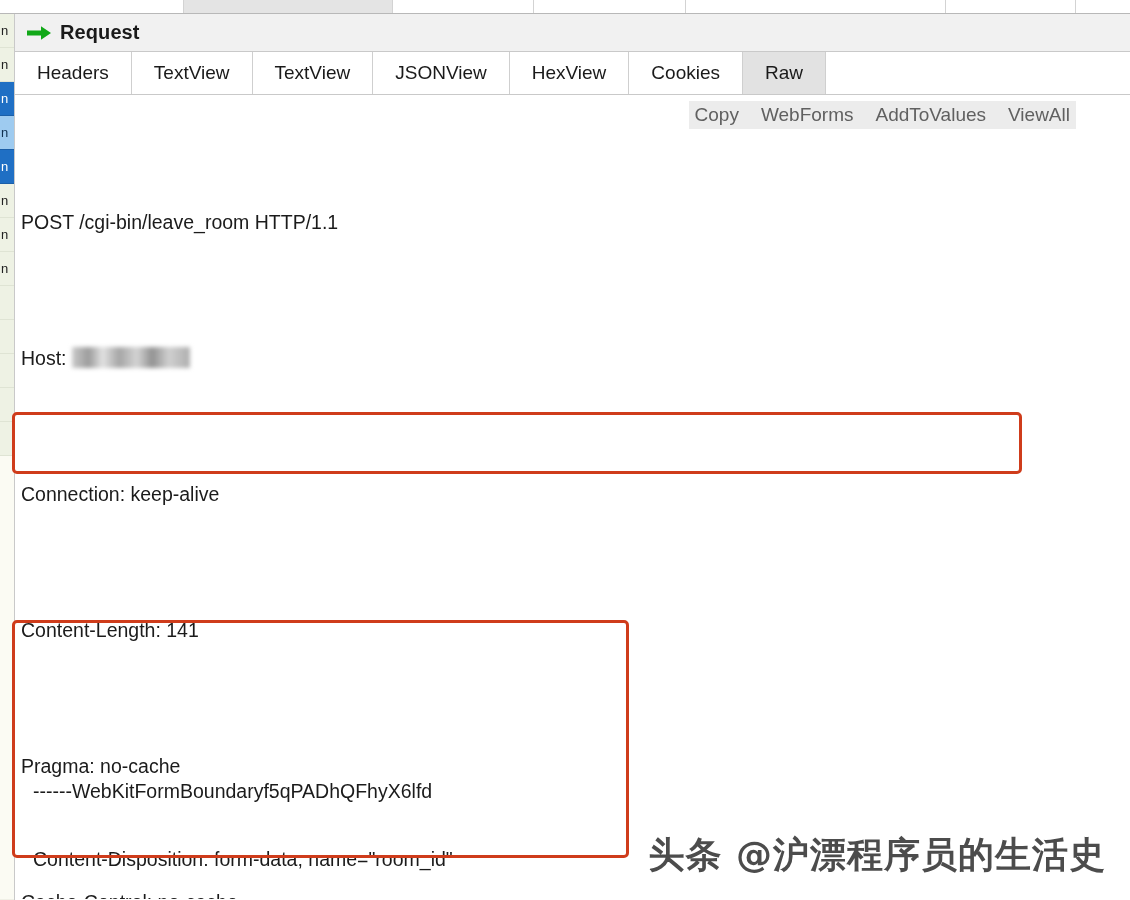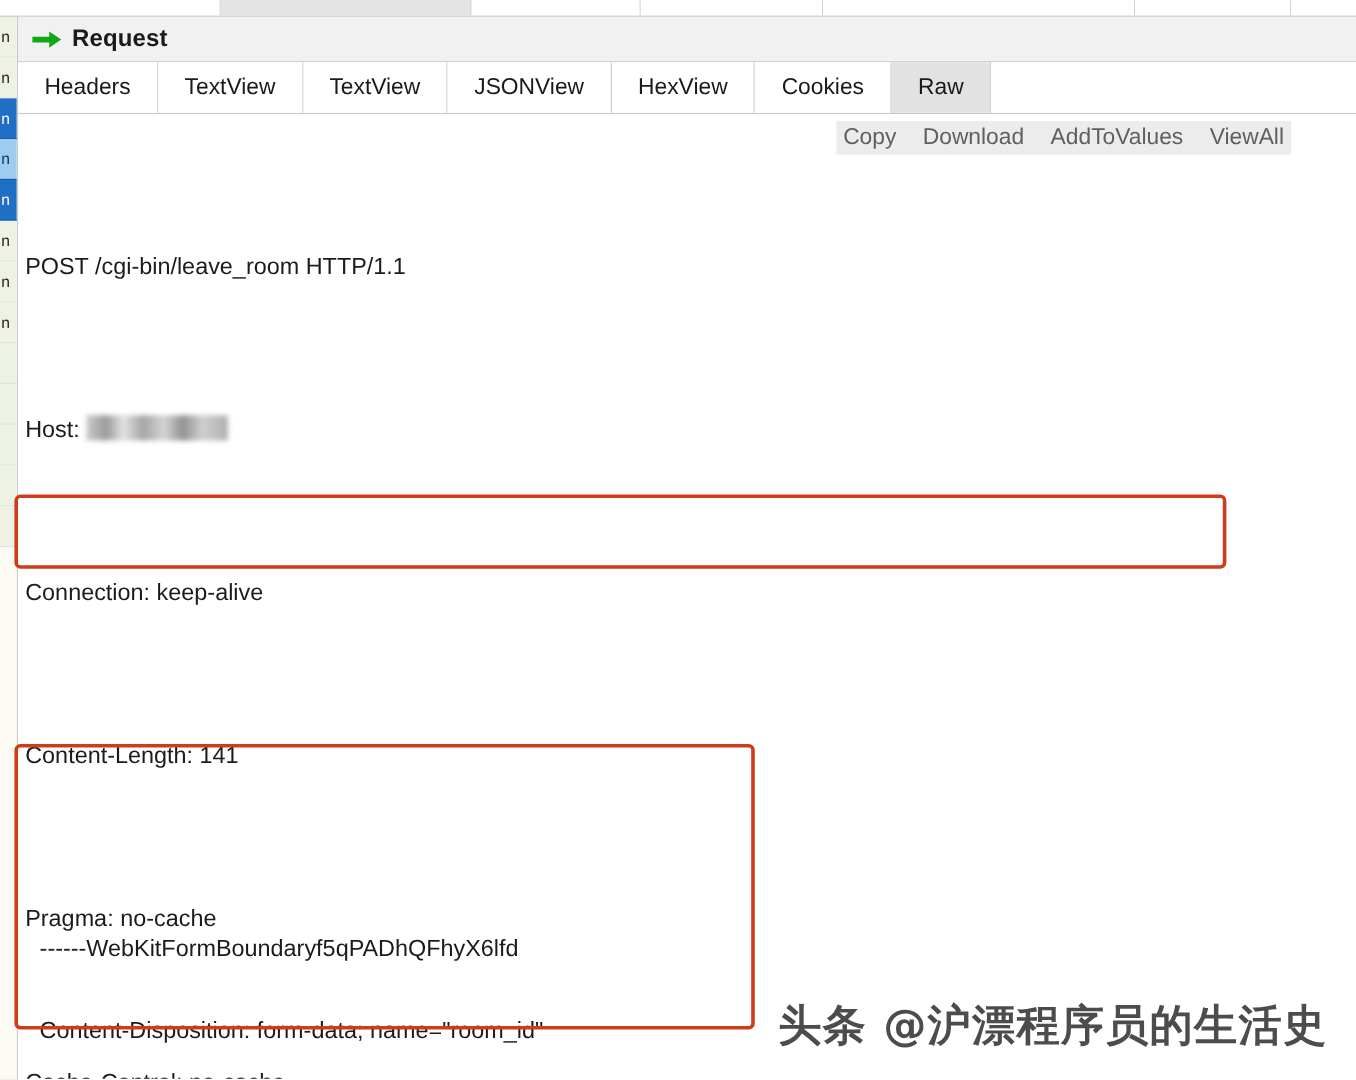--- a/index.html
+++ b/index.html
@@ -279,21 +279,21 @@
       <div class="tab">HexView</div>
       <div class="tab">Cookies</div>
       <div class="tab active">Raw</div>
       <div class="tabs-filler"></div>
     </div>
 
     <div class="raw-body">
 
       <div class="action-links">
         <span class="action-link">Copy</span>
-        <span class="action-link">Download</span>
+        <span class="action-link">WebForms</span>
         <span class="action-link">AddToValues</span>
         <span class="action-link">ViewAll</span>
       </div>
 
       <div class="raw-text">
 
         <div class="line">POST /cgi-bin/leave_room HTTP/1.1</div>
 
         <div class="line">
           <span>Host:</span>

